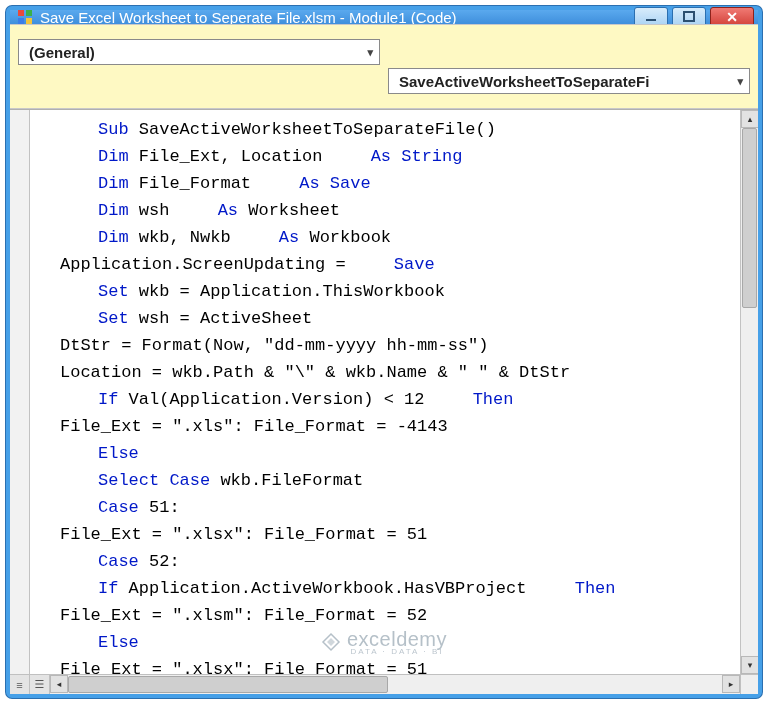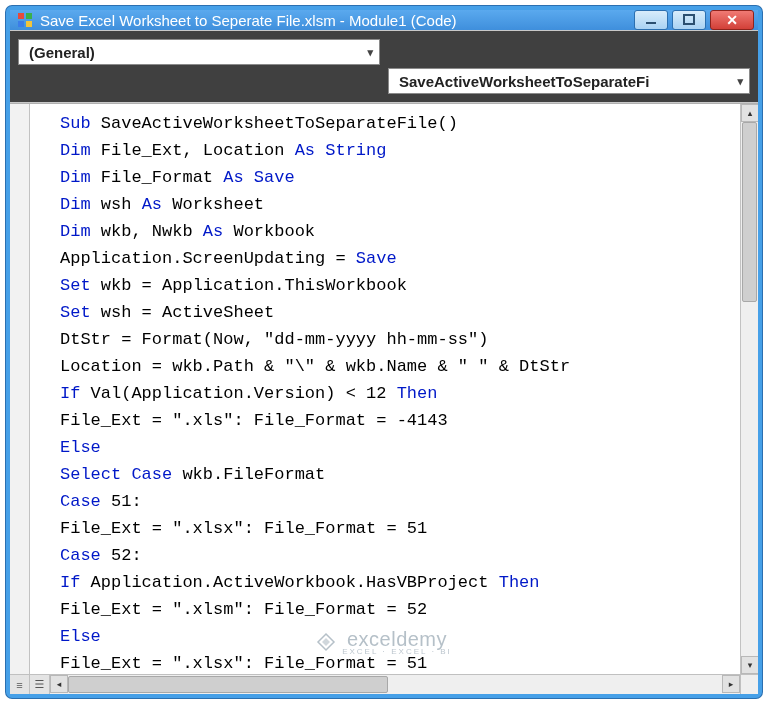--- a/index.html
+++ b/index.html
@@ -15,21 +15,21 @@
     position: absolute;
     top: 6px; left: 6px; right: 6px; bottom: 6px;
     border: 4px solid #46a0e8;
     border-radius: 6px;
     background: #fff;
     display: flex;
     flex-direction: column;
     box-shadow: 0 0 0 1px #2b6fb0;
   }
   .titlebar {
-    height: 20px;
+    height: 14px;
     background: linear-gradient(#5aa9ee,#3f8fdc);
     display: flex;
     align-items: center;
     padding: 0 4px 0 6px;
     gap: 6px;
   }
   .titlebar .appicon {
     width: 18px; height: 18px;
     display: inline-flex; align-items: center; justify-content: center;
   }
@@ -51,24 +51,24 @@
   }
   .winbtn.close {
     background: linear-gradient(#f07a74,#d24038);
     border-color: #8e231c;
     color: #fff;
     width: 44px;
     font-weight: bold;
     font-size: 14px;
   }
   .toolbar {
-    background: #404040;
+    background: #fef9c3;
     border-top: 1px solid #c8c8c8;
     border-bottom: 1px solid #c8c8c8;
-    padding: 8px 8px;
+    padding: 14px 8px;
     display: flex;
     gap: 8px;
   }
   .combo {
     background: #fff;
     border: 1px solid #8a8a8a;
     height: 26px;
     display: flex;
     align-items: center;
     justify-content: space-between;
@@ -95,21 +95,21 @@
   .code {
     flex: 1;
     padding: 6px 4px 6px 30px;
     font-family: Consolas, "Courier New", monospace;
     font-size: 17px;
     line-height: 27px;
     color: #000;
     white-space: pre;
     overflow: hidden;
   }
-  .kw { color: #0018c8; }
+  .kw { color: #0018c8; margin-left: 38px; }
   .vscroll {
     width: 18px;
     background: #efefef;
     border-left: 1px solid #c2c2c2;
     display: flex;
     flex-direction: column;
   }
   .vscroll .arrow, .hscroll .arrow {
     height: 18px; width: 18px;
     background: #e2e2e2;
@@ -255,15 +255,15 @@
 
 </div>
 
 <div class="watermark">
   <svg width="20" height="20" viewBox="0 0 20 20">
     <path d="M10 2 L18 10 L10 18 L2 10 Z" fill="none" stroke="rgba(120,140,155,0.55)" stroke-width="1.5"></path>
     <path d="M6 10 L10 6 L14 10 L10 14 Z" fill="rgba(120,140,155,0.35)"></path>
   </svg>
   <div>
     <span>exceldemy</span>
-    <span class="sub">EXCEL · EXCEL · BI</span>
+    <span class="sub">DATA · DATA · BI</span>
   </div>
 </div>
 
 </body></html>

